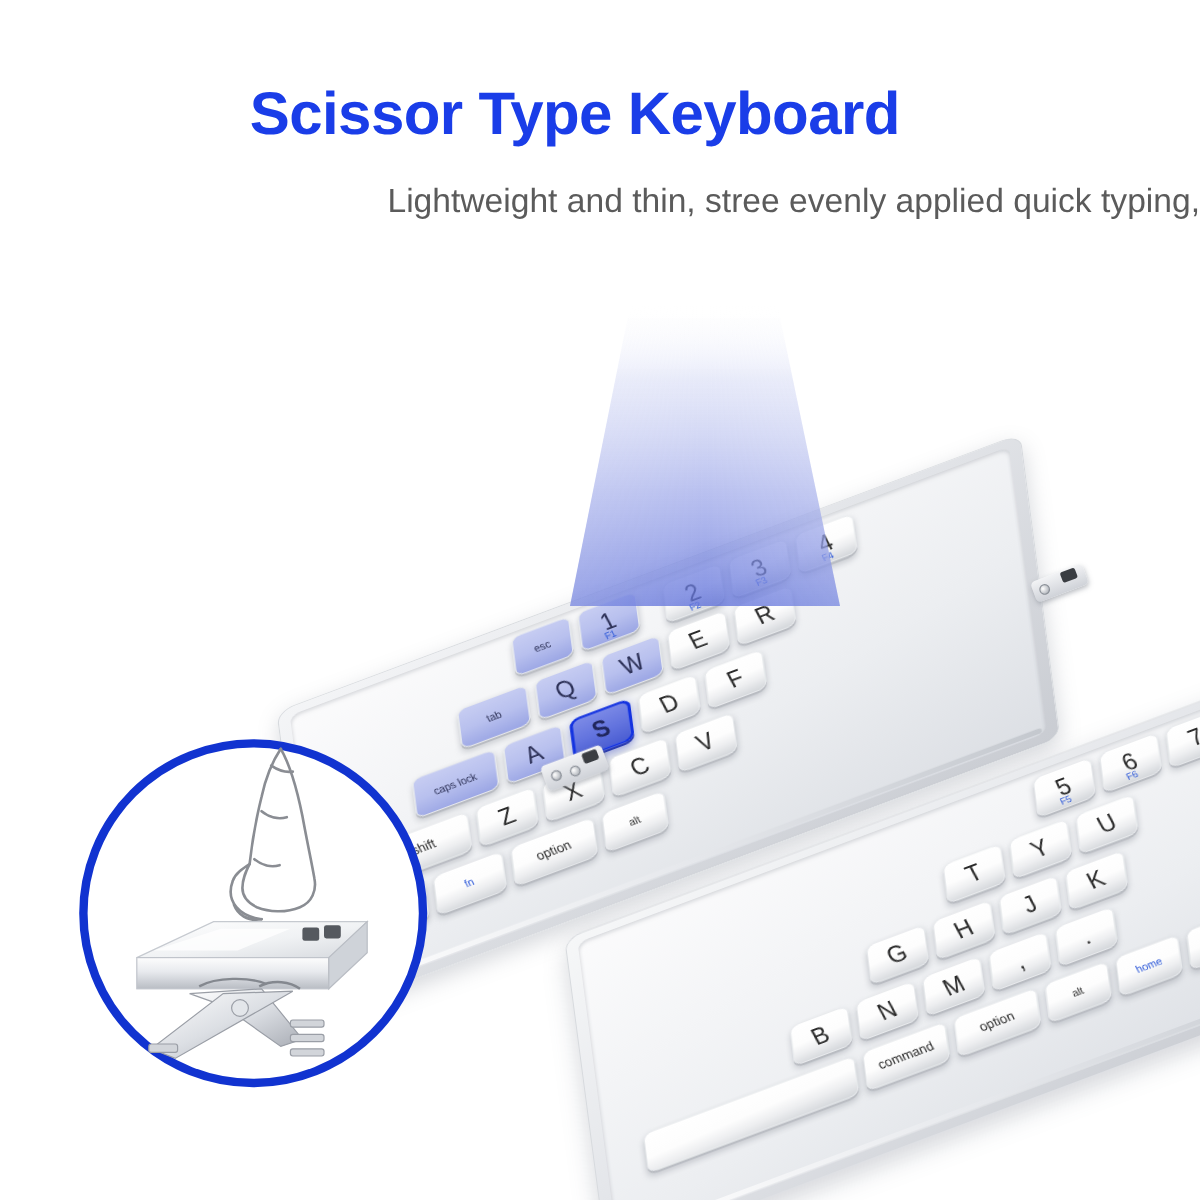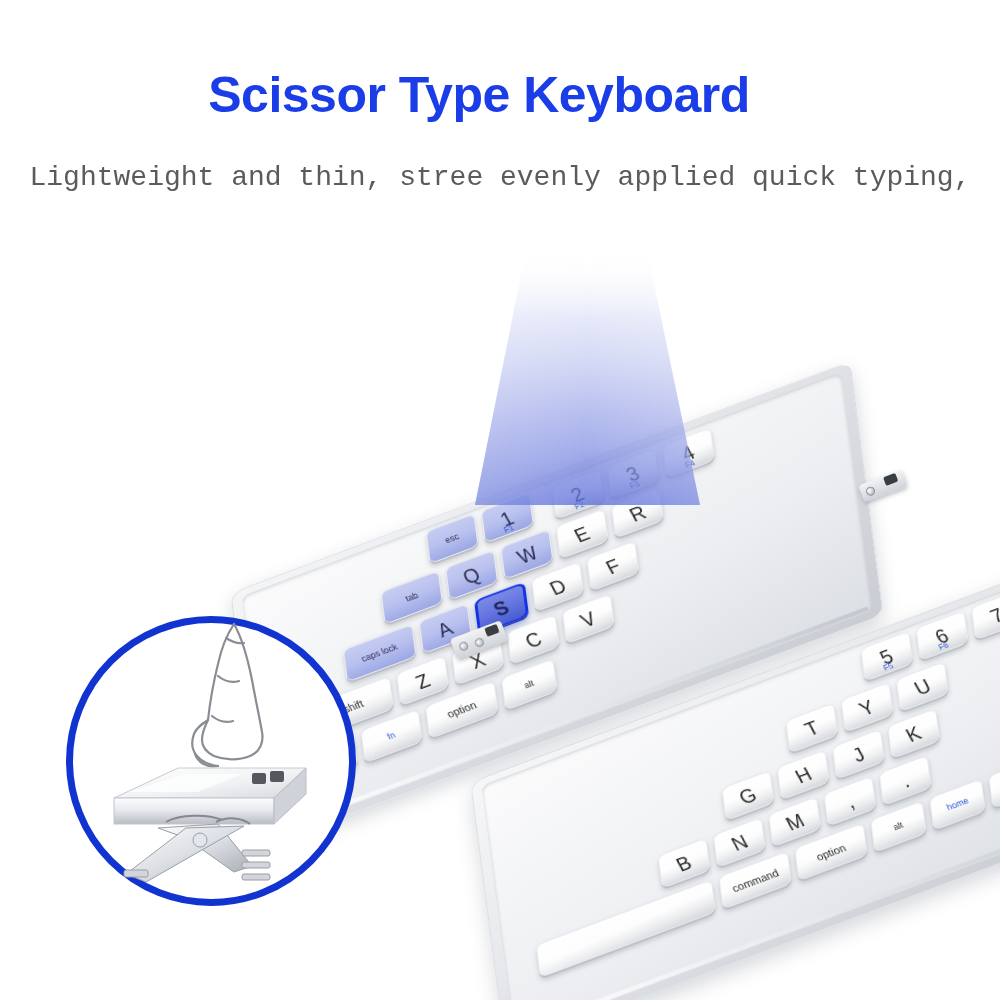--- a/index.html
+++ b/index.html
@@ -36,27 +36,26 @@
     letter-spacing: -0.5px;
     color: #1a3de8;
     font-family: "Liberation Sans", sans-serif;
     margin-left: 37px;
   }
   .subtitle {
     position: absolute;
     top: 148px;
     left: 0;
     width: 1000px;
-    text-align: center;
+    text-align: right;
     font-size: 28px;
     line-height: 40px;
     color: #5b5b5b;
-    font-family: Liberation Mono, monospace;
+    font-family: Liberation Sans, sans-serif;
     font-weight: 400;
-    margin-top: 10px;
   }
   .subtitle .line { display: block; }
 
   
   #photo {
     position: absolute;
     left: 0;
     top: 255px;
     width: 1000px;
     height: 745px;

